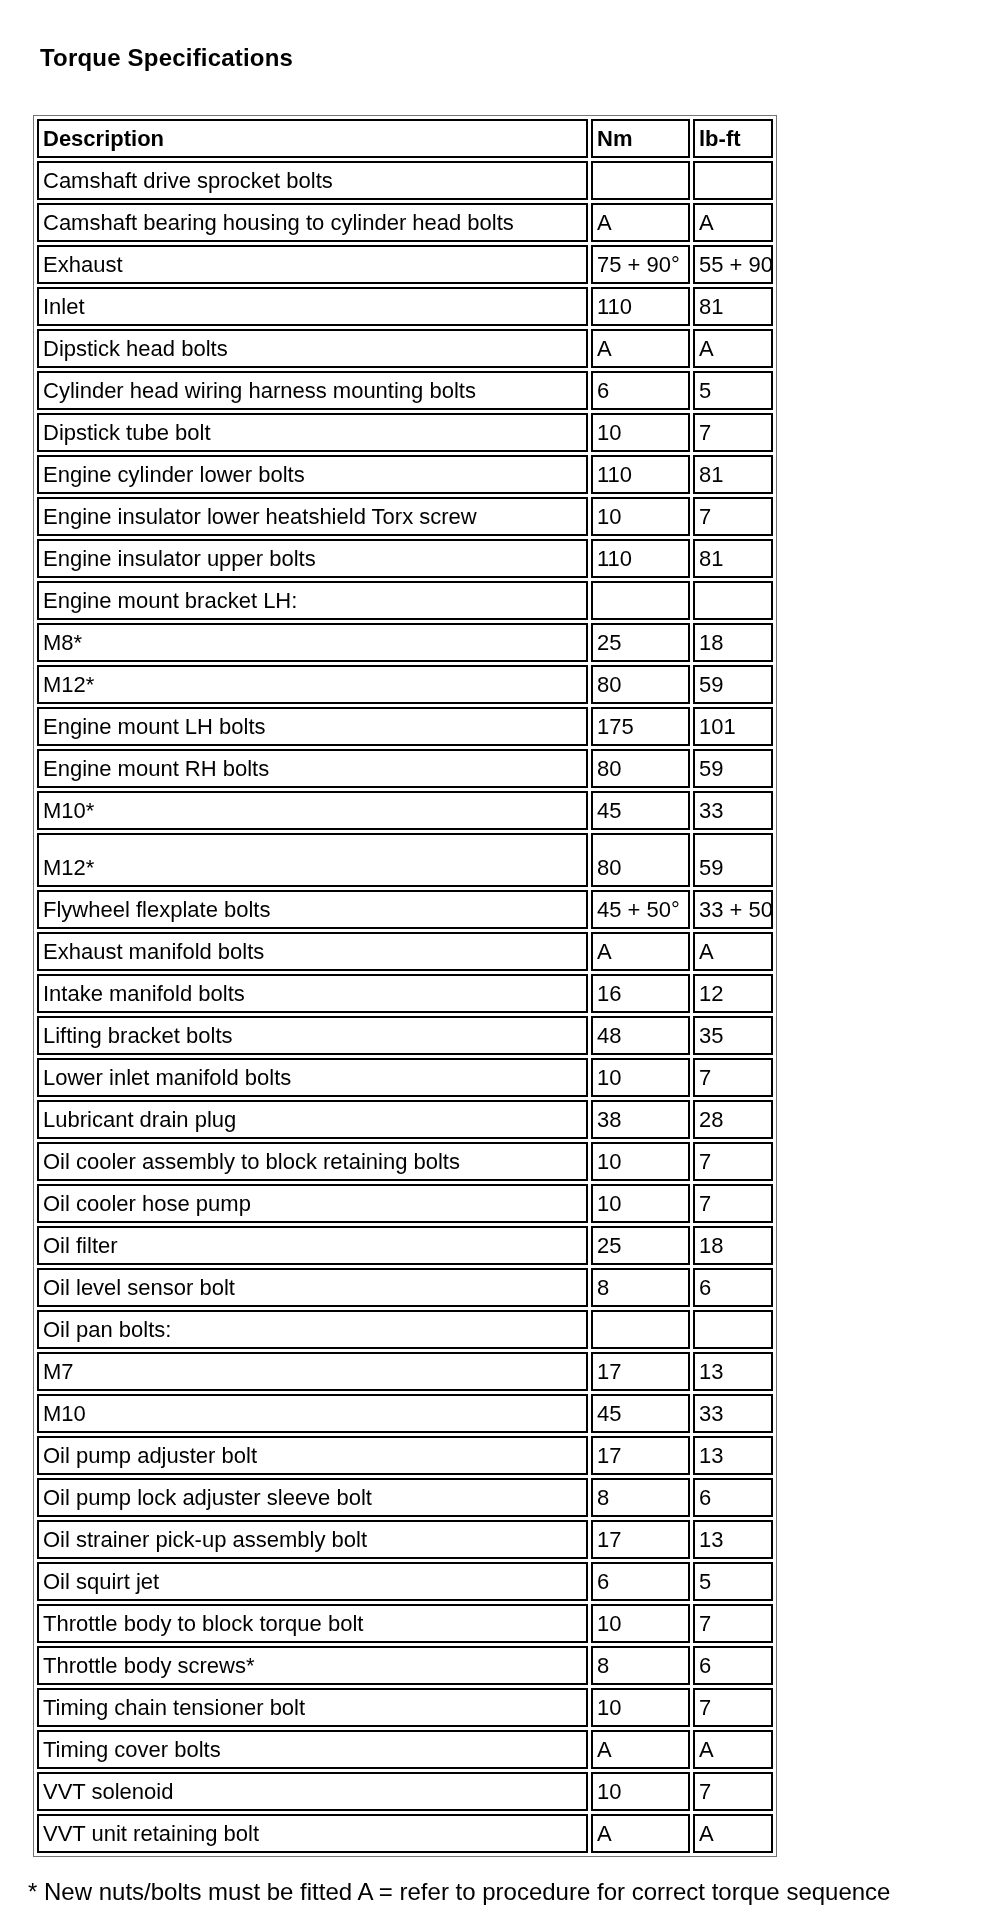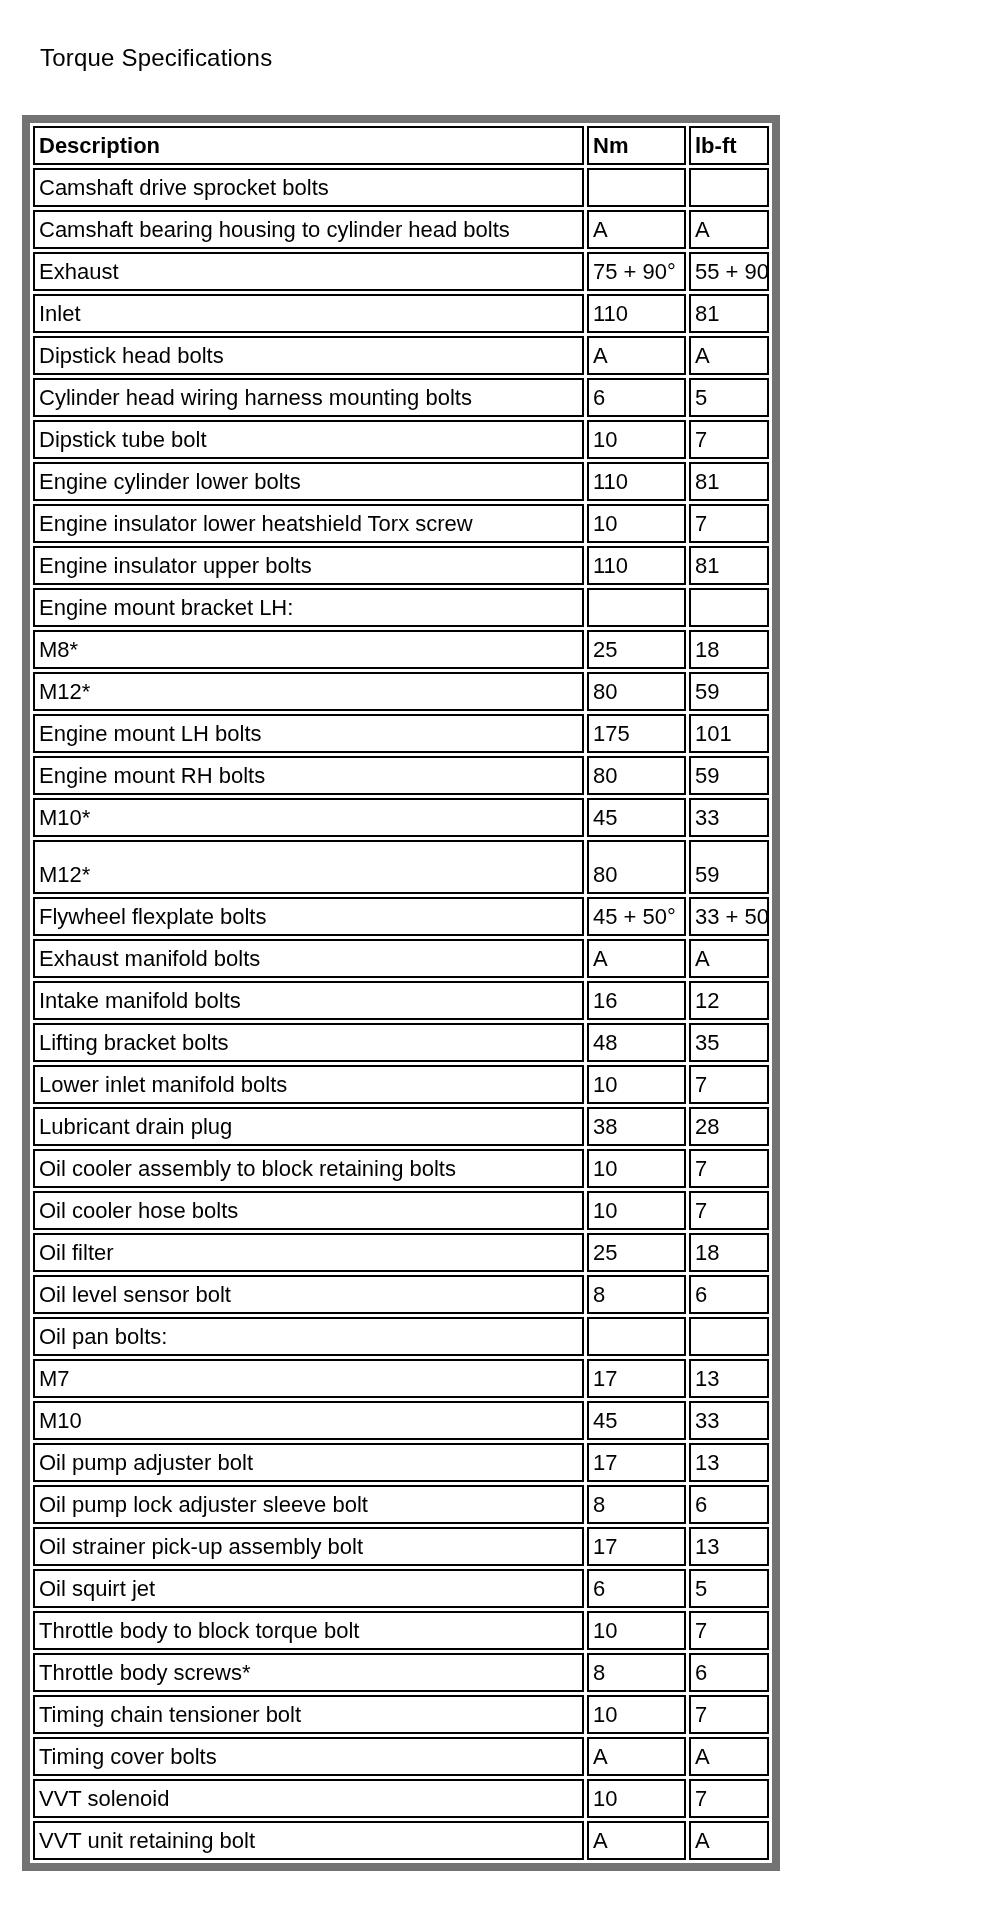--- a/index.html
+++ b/index.html
@@ -15,29 +15,29 @@
     height: 1932px;
     background: #ffffff;
     overflow: hidden;
   }
   .title {
     position: absolute;
     left: 40px;
     top: 44px;
     margin: 0;
     font-size: 24px;
-    font-weight: normal;
+    font-weight: bold;
     letter-spacing: 0.2px;
   }
   table.spec-table {
     position: absolute;
-    left: 22px;
+    left: 33px;
     top: 115px;
     width: 700px;
-    border: 8px solid #737373;
+    border: 1px solid #737373;
     border-collapse: separate;
     border-spacing: 3px;
     table-layout: fixed;
     background: #ffffff;
   }
   col.c-desc { width: 551px; }
   col.c-nm   { width: 99px; }
   col.c-lbft { width: 80px; }
   .spec-table th,
   .spec-table td {
@@ -229,21 +229,21 @@
     <td>28</td>
   </tr>
 
   <tr>
     <td>Oil cooler assembly to block retaining bolts</td>
     <td>10</td>
     <td>7</td>
   </tr>
 
   <tr>
-    <td>Oil cooler hose bolts</td>
+    <td>Oil cooler hose pump</td>
     <td>10</td>
     <td>7</td>
   </tr>
 
   <tr>
     <td>Oil filter</td>
     <td>25</td>
     <td>18</td>
   </tr>
 
@@ -326,14 +326,15 @@
   </tr>
 
   <tr>
     <td>VVT unit retaining bolt</td>
     <td>A</td>
     <td>A</td>
   </tr>
 </tbody>
   </table>
 
+  <p class="footnote">* New nuts/bolts must be fitted A = refer to procedure for correct torque sequence</p>
 
 </div>
 
 </body></html>

